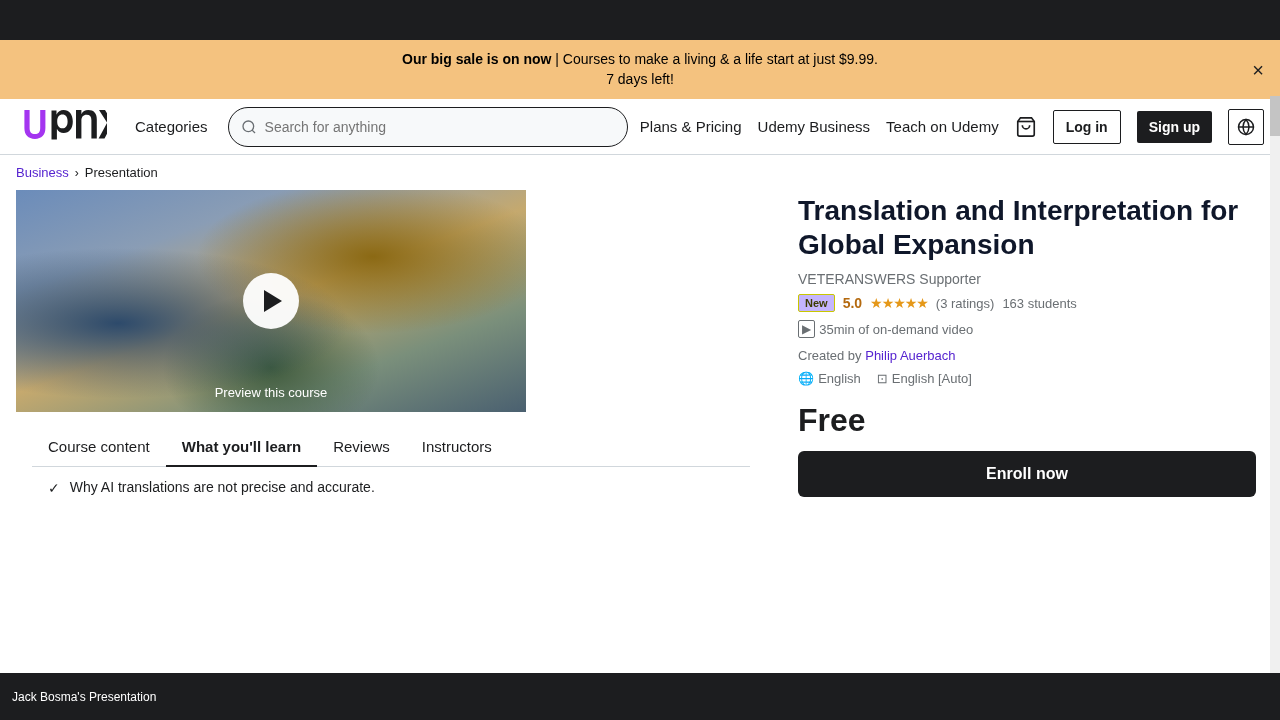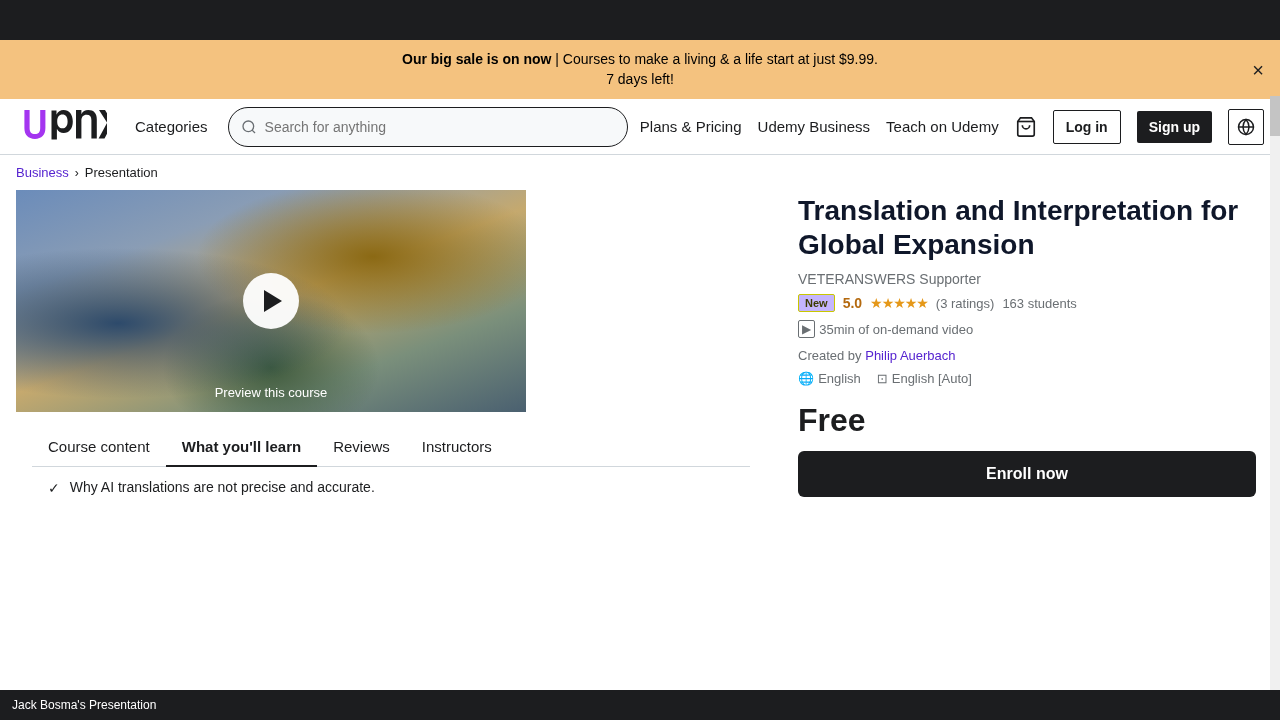--- a/index.html
+++ b/index.html
@@ -377,21 +377,21 @@
     .check-icon {
       color: #1c1d1f;
       font-size: 14px;
       margin-top: 1px;
       flex-shrink: 0;
     }
 
     
     .taskbar {
       background: #1c1d1f;
-      height: 30px;
+      height: 47px;
       display: flex;
       align-items: center;
       padding: 0 12px;
       position: absolute;
       bottom: 0;
       left: 0;
       right: 0;
     }
     .taskbar-label {
       color: #fff;

